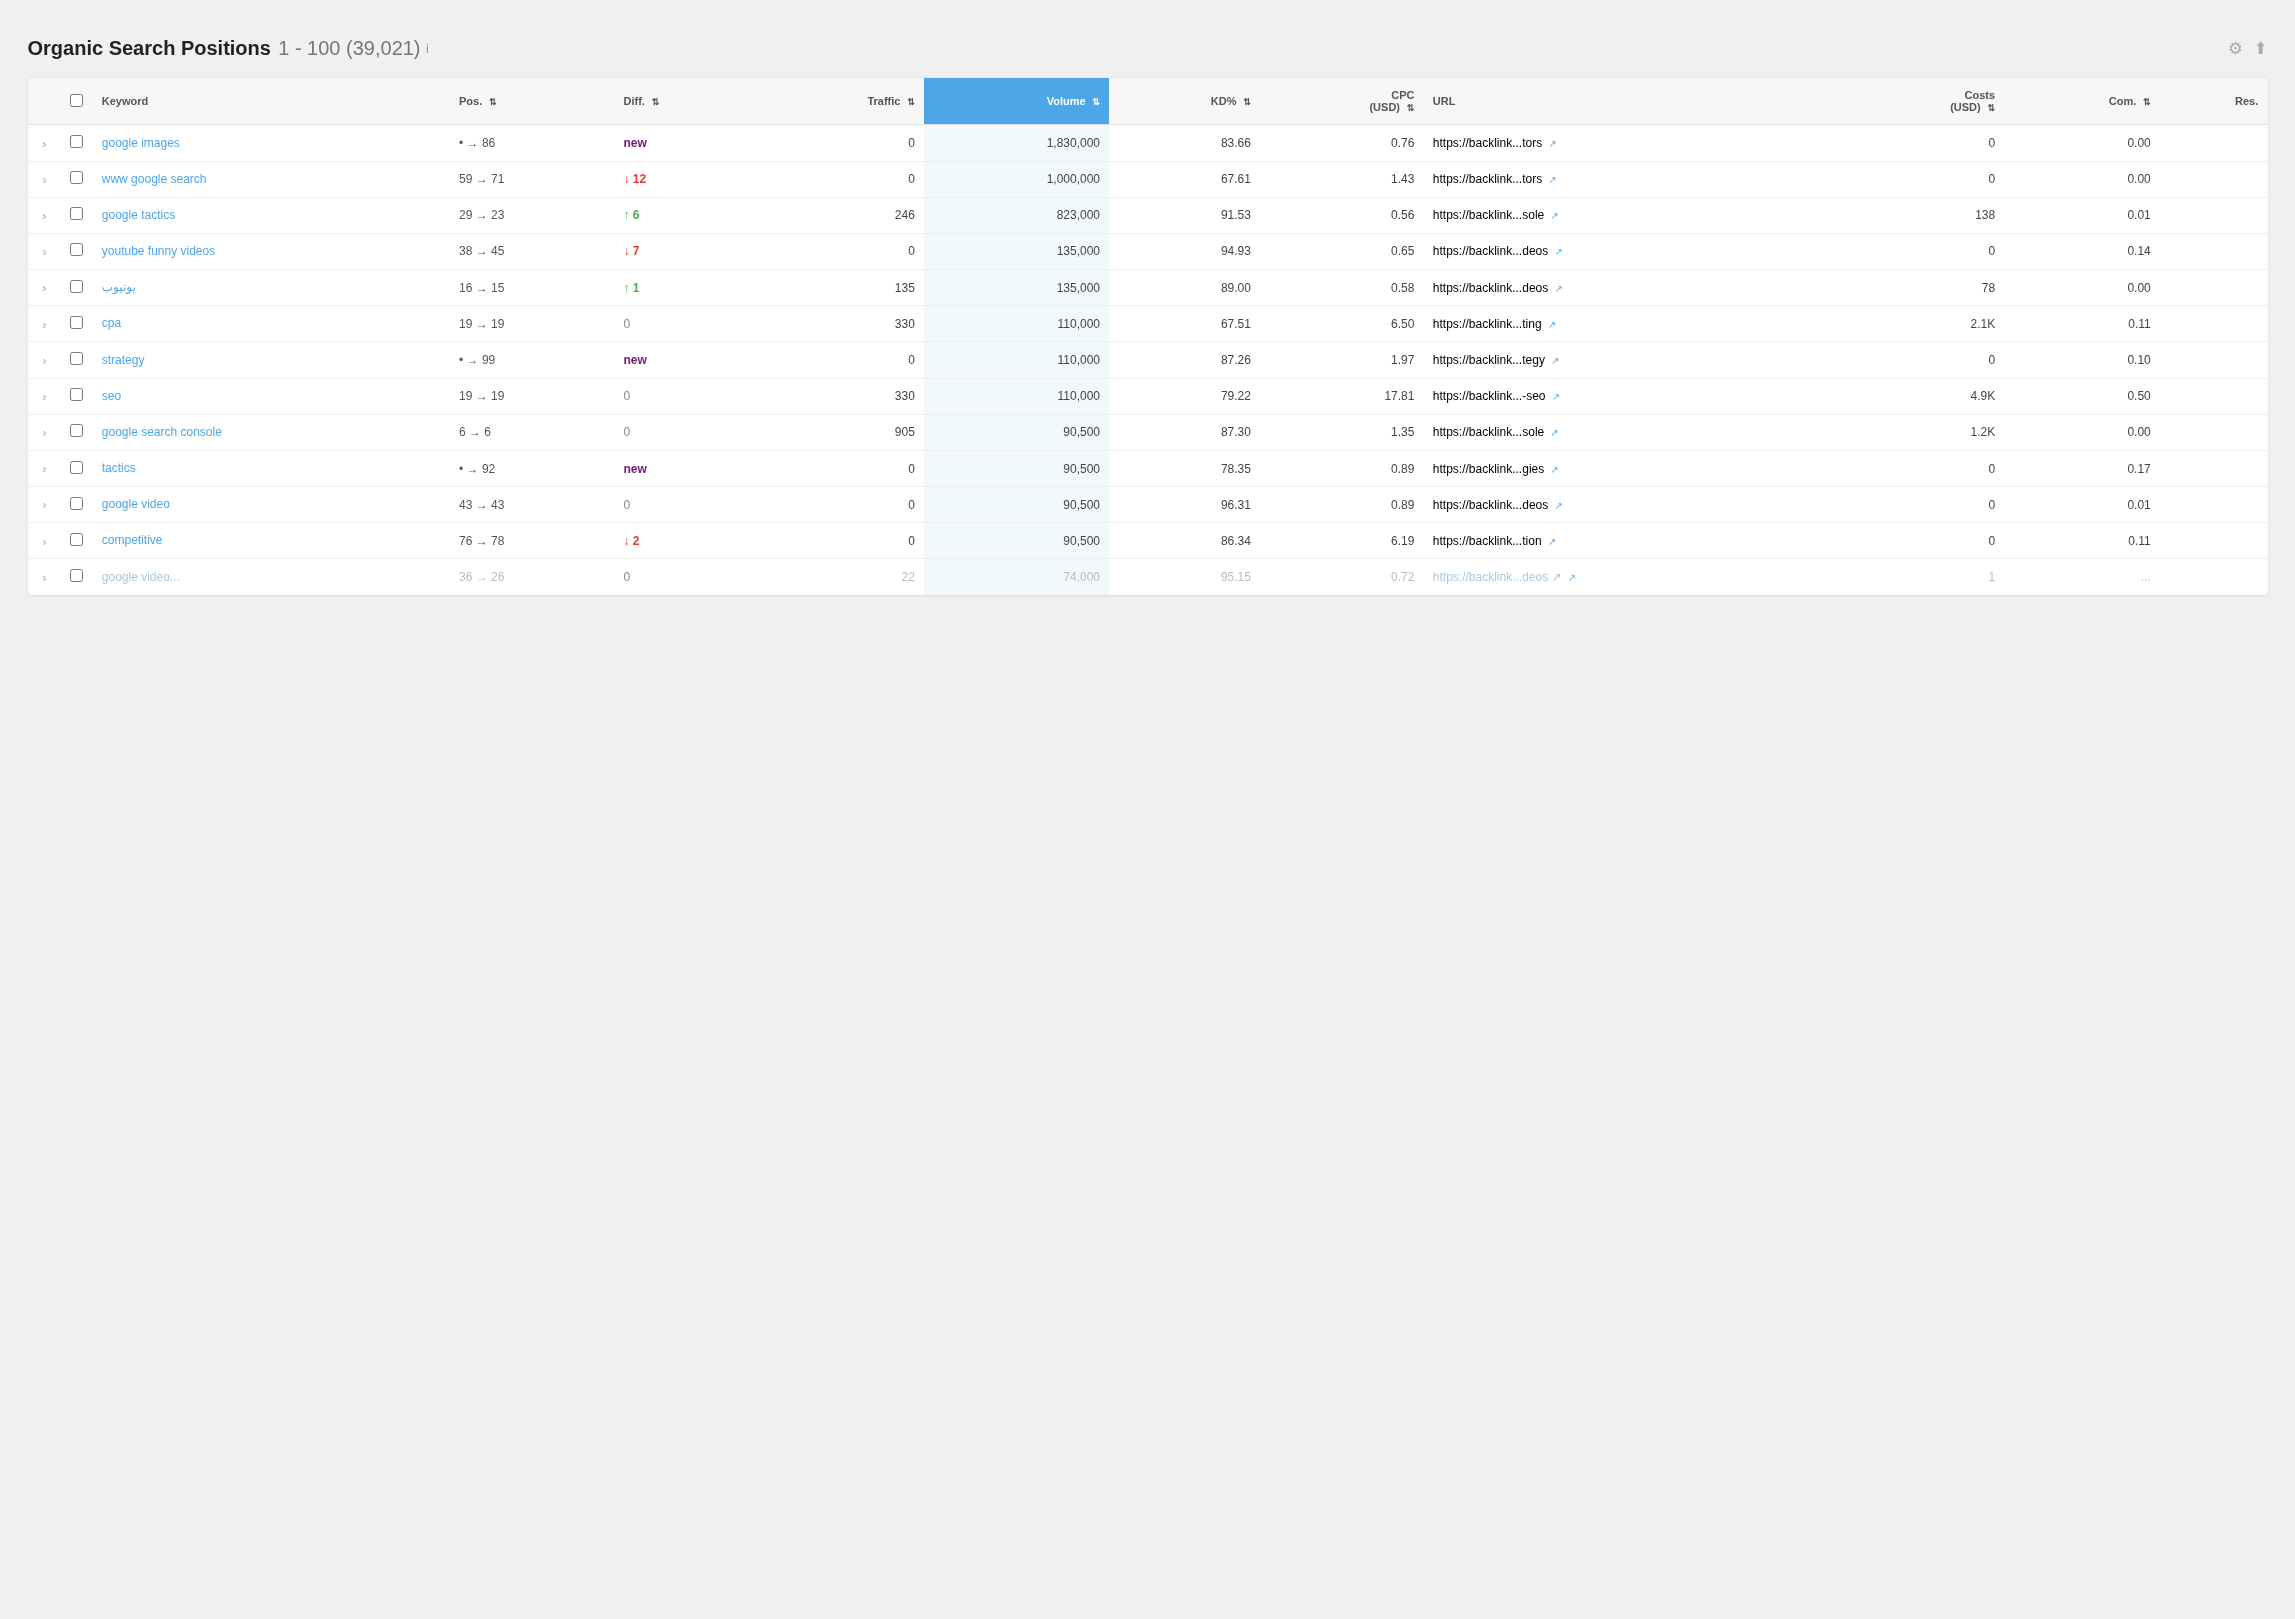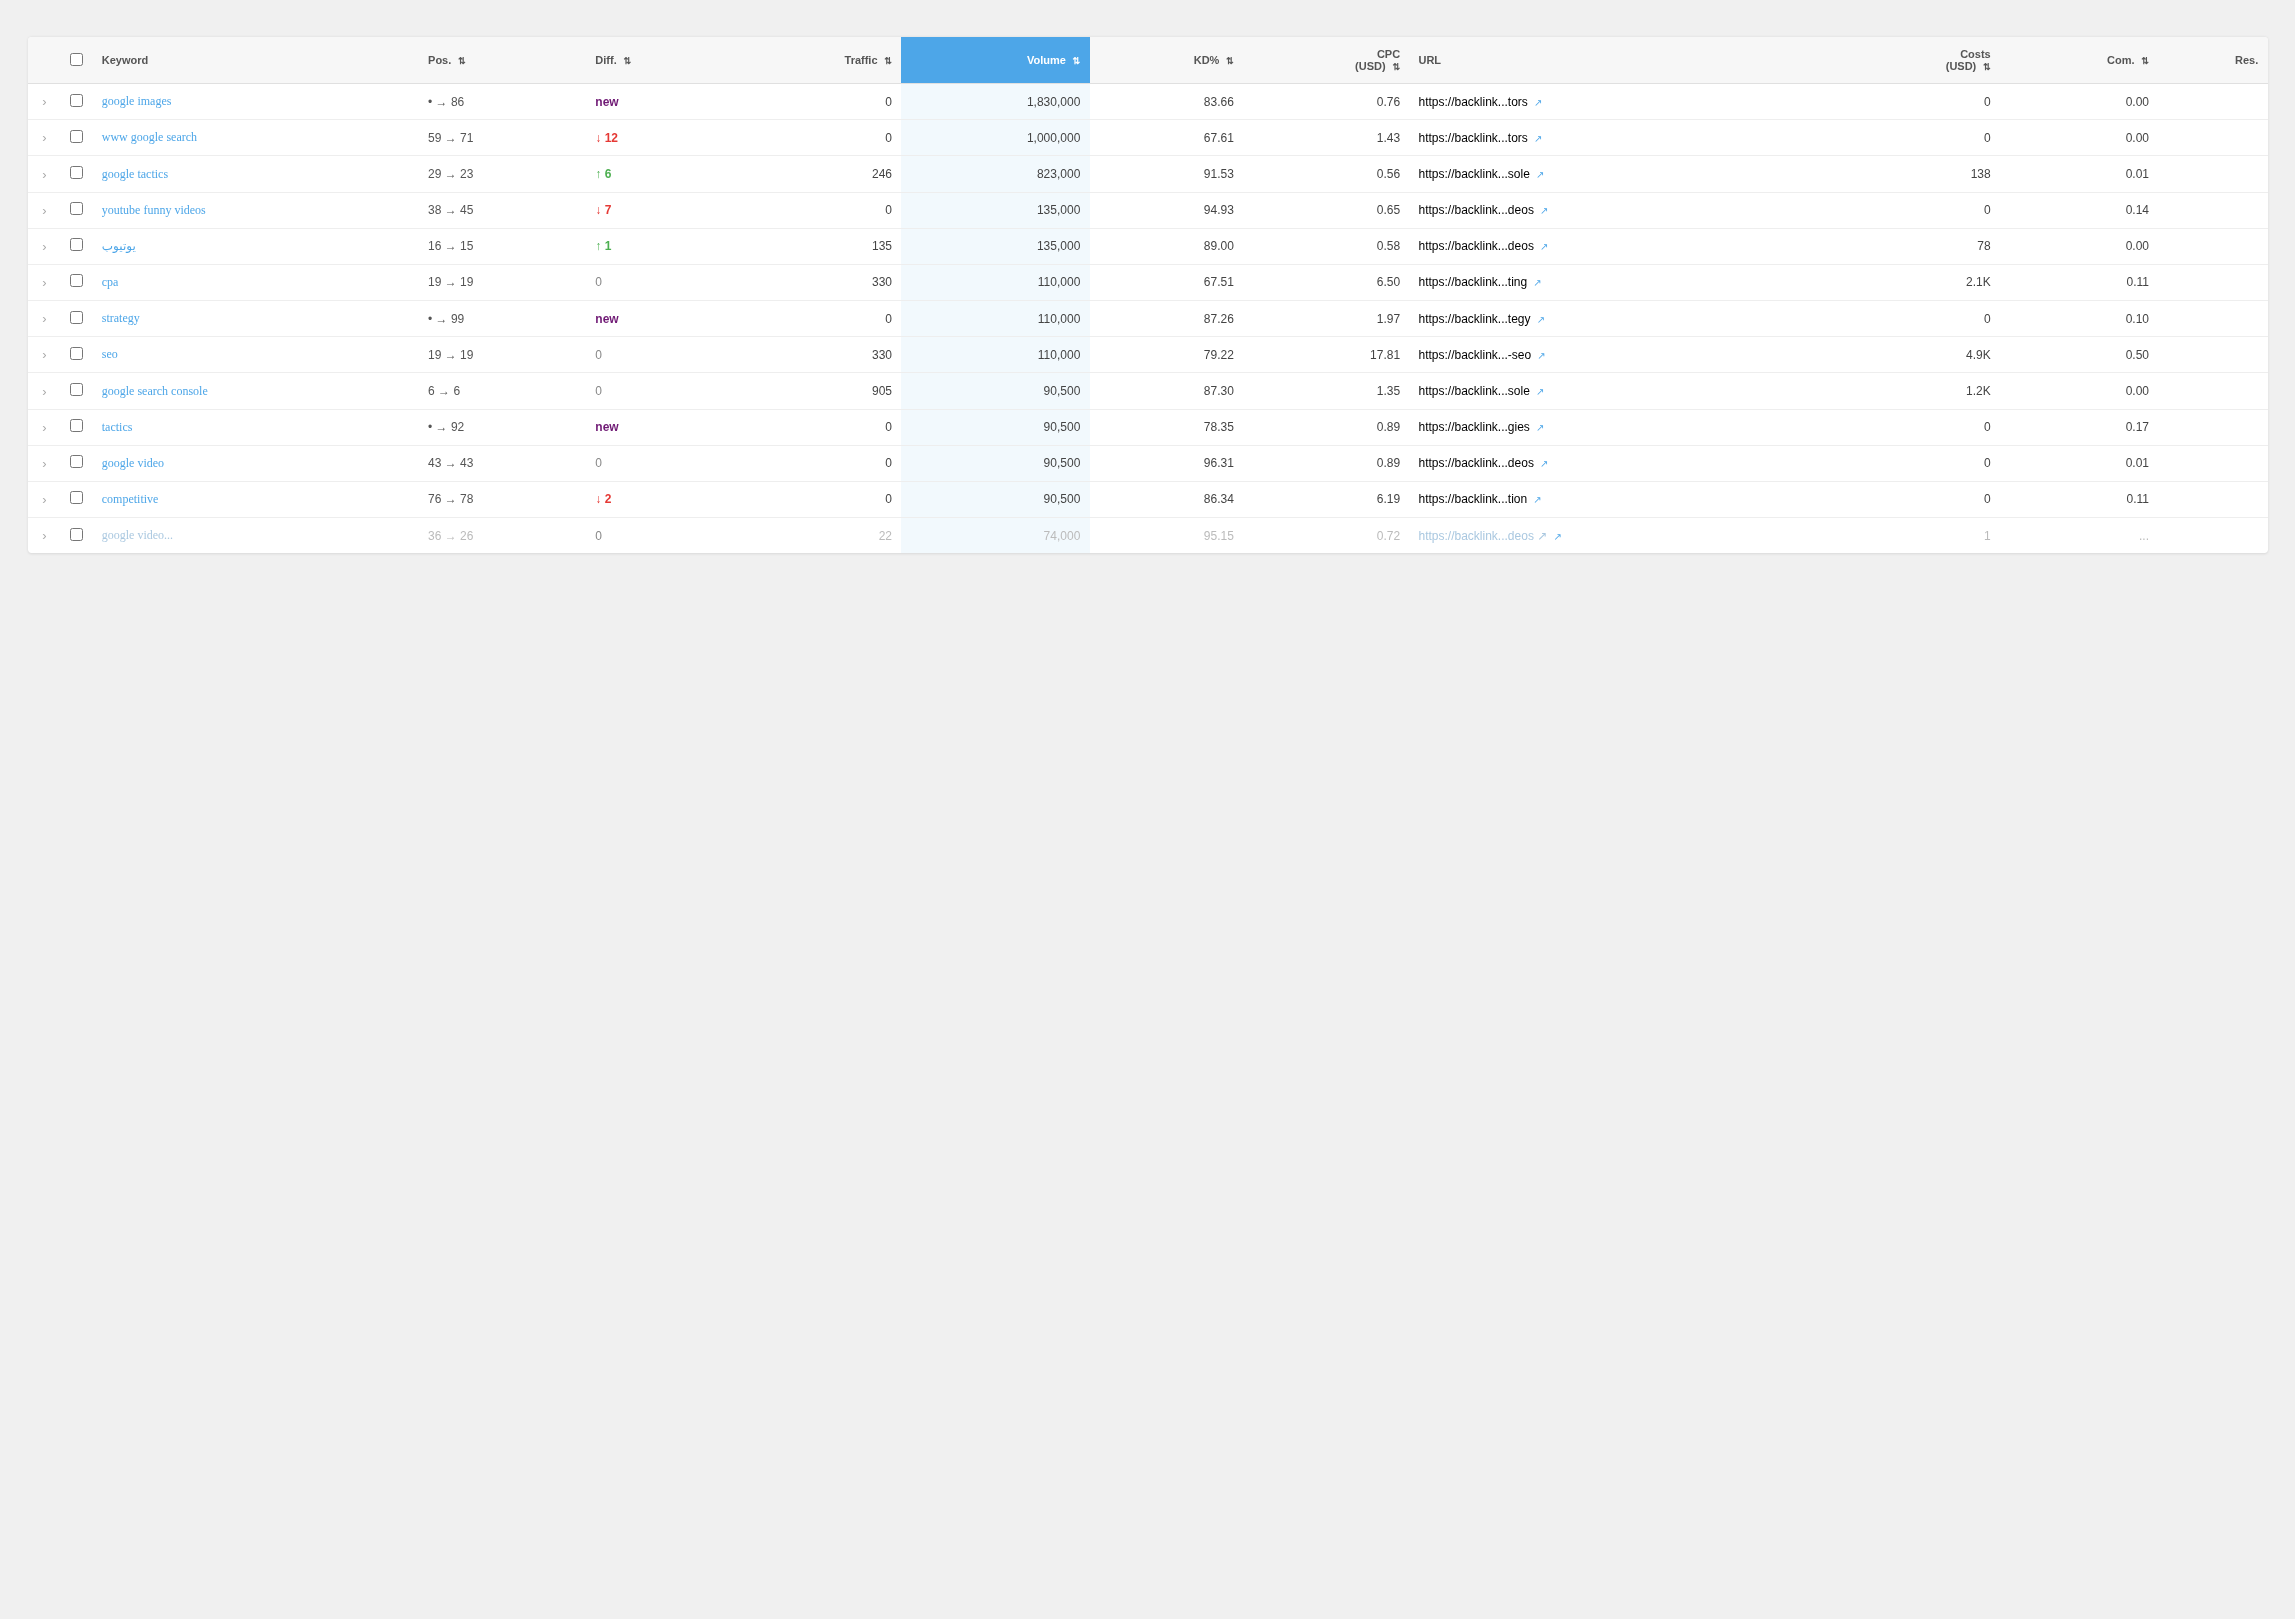--- a/index.html
+++ b/index.html
@@ -91,21 +91,20 @@
     td.right { text-align: right; }
     tbody tr:last-child td { border-bottom: none; }
     tbody tr {
       transition: background 0.1s;
     }
     .keyword-link {
       color: #4da6e8;
       text-decoration: none;
       font-weight: 500;
       line-height: 1.4;
-      font-family: Liberation Serif, serif;
     }
     .expand-btn {
       color: #aaa;
       cursor: pointer;
       font-size: 13px;
       padding: 1.8px 5.5px;
     }
     .checkbox-col { width: 27.5px; text-align: center; }
     .pos-cell {
       white-space: nowrap;
@@ -132,20 +131,31 @@
     .faded .url-link { color: #aac8e0; }
     .header-left {
       display: flex;
       align-items: center;
     }
   </style>
 </head>
 <body>
 
 <div class="page-container">
+  <div class="header">
+    <div class="header-left">
+      <span class="header-title">Organic Search Positions</span>
+      <span class="header-subtitle">1 - 100 (39,021)</span>
+      <span class="info-icon">i</span>
+    </div>
+    <div class="header-icons">
+      <span title="Settings">⚙</span>
+      <span title="Export">⬆</span>
+    </div>
+  </div>
 
   <div class="table-wrapper">
     <table>
       <thead>
         <tr>
           <th class="checkbox-col"></th>
           <th class="checkbox-col">
             <input type="checkbox" style="">
           </th>
           <th>Keyword</th>

